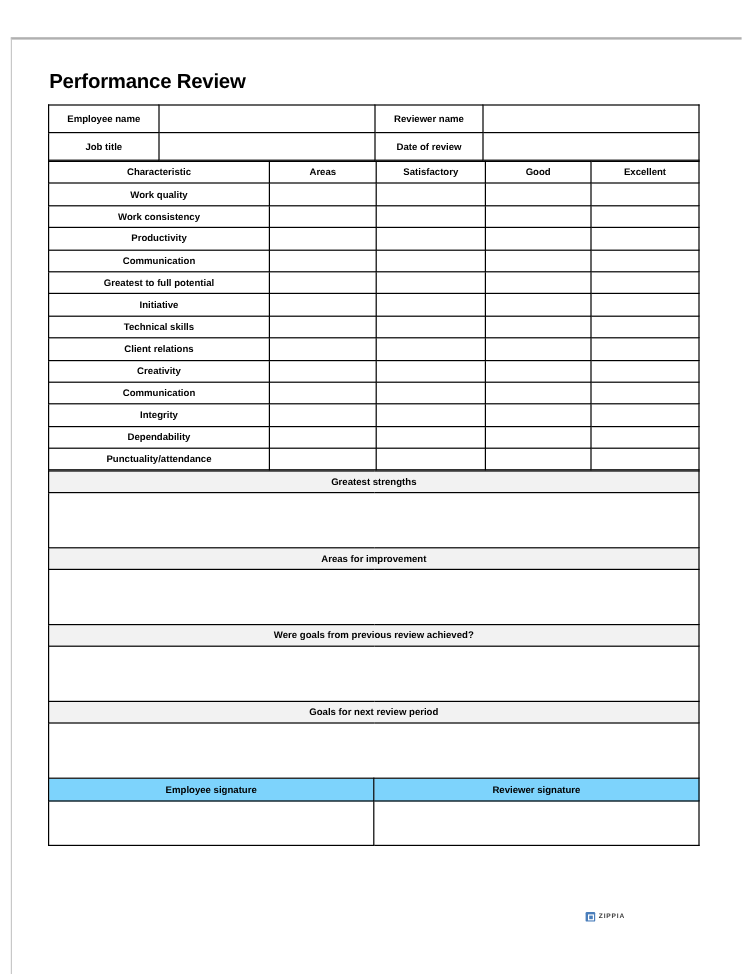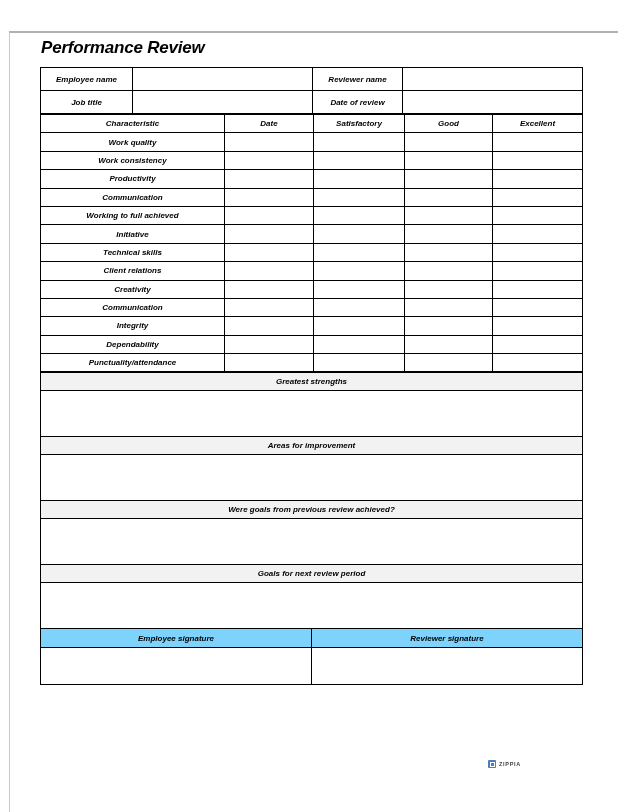--- a/index.html
+++ b/index.html
@@ -23,23 +23,22 @@
     height: 781px;
     background: #ffffff;
     border-top: 2px solid #b0b0b0;
     border-left: 1px solid #c8c8c8;
     box-sizing: border-box;
   }
 
   #doc-body {
     position: absolute;
     left: 30px;
-    top: 5px;
+    top: 25px;
     width: 542px;
-    font-style: italic;
   }
 
   #page-title {
     font-size: 17px;
     font-weight: bold;
     color: #000000;
     letter-spacing: -0.2px;
     margin: 0 0 9px 1px;
   }
 
@@ -162,21 +161,21 @@
       <colgroup>
         <col style="width:184px">
           <col style="width:89px">
         <col style="width:91px">
           <col style="width:88px">
           <col style="width:90px">
       </colgroup>
       <tbody id="rating-head-body">
           <tr class="head-row">
             <td class="lbl">Characteristic</td>
-            <td class="lbl">Date</td>
+            <td class="lbl">Areas</td>
             <td class="lbl">Satisfactory</td>
             <td class="lbl">Good</td>
             <td class="lbl">Excellent</td>
           </tr>
         </tbody>
       <tbody id="rating-rows-body">
           <tr>
             <td class="lbl char-name">Work quality</td>
             <td class="blank"></td>
             <td class="blank"></td>
@@ -198,21 +197,21 @@
             <td class="blank"></td>
           </tr>
           <tr>
             <td class="lbl char-name">Communication</td>
             <td class="blank"></td>
             <td class="blank"></td>
             <td class="blank"></td>
             <td class="blank"></td>
           </tr>
           <tr>
-            <td class="lbl char-name">Working to full achieved</td>
+            <td class="lbl char-name">Greatest to full potential</td>
             <td class="blank"></td>
             <td class="blank"></td>
             <td class="blank"></td>
             <td class="blank"></td>
           </tr>
           <tr>
             <td class="lbl char-name">Initiative</td>
             <td class="blank"></td>
             <td class="blank"></td>
             <td class="blank"></td>

